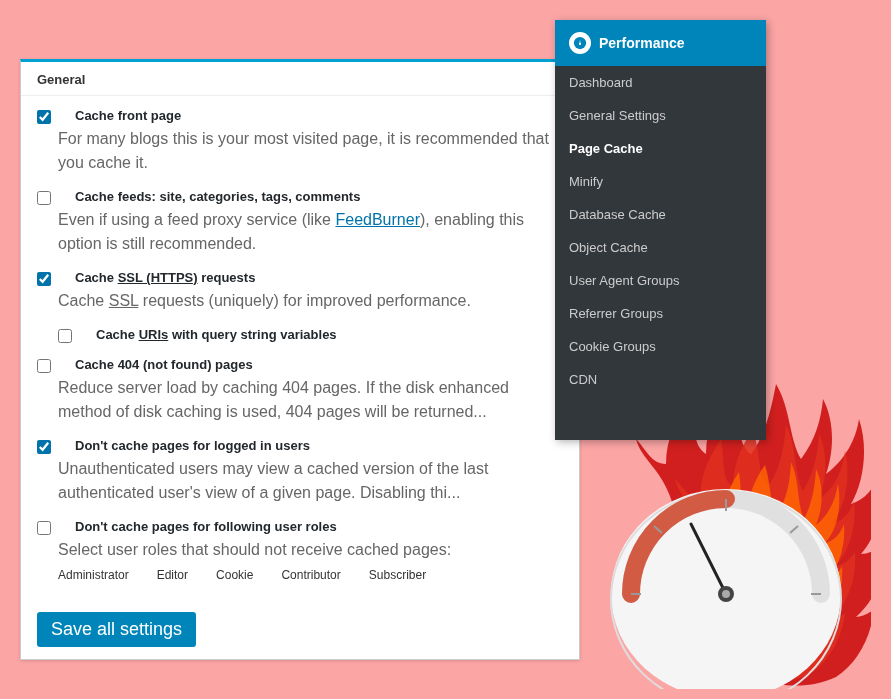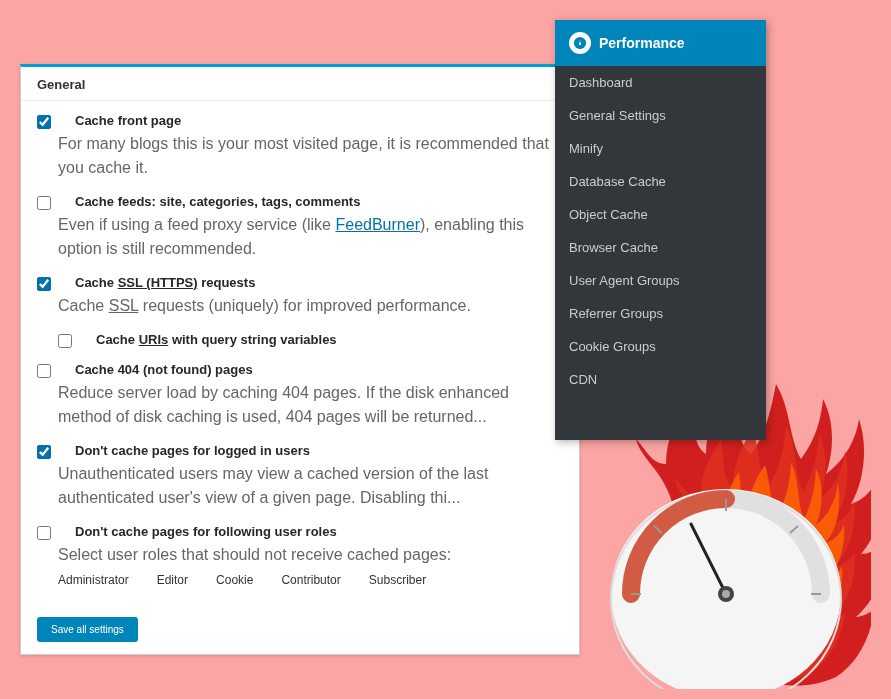--- a/index.html
+++ b/index.html
@@ -102,21 +102,21 @@
     .role-item {
       font-size: 12px;
       color: #333;
     }
 
     .save-btn {
       background: #0085ba;
       color: #fff;
       border: none;
       padding: 7px 14px;
-      font-size: 10px;
+      font-size: 18px;
       cursor: pointer;
       border-radius: 3px;
       margin-top: 16px;
       font-weight: 500;
     }
 
     
     .sidebar {
       background: #32373c;
       width: 211px;
@@ -280,24 +280,24 @@
           <circle cx="8" cy="8" r="7" fill="#0085ba"></circle>
           <path d="M8 4 L8.5 8 L8 9 L7.5 8 Z" fill="#fff"></path>
           <circle cx="8" cy="9" r="1.2" fill="#fff"></circle>
         </svg>
       </div>
       <span class="sidebar-header-title">Performance</span>
     </div>
 
     <a class="sidebar-item">Dashboard</a>
     <a class="sidebar-item">General Settings</a>
+    <a class="sidebar-item active">Page Cache</a>
     <a class="sidebar-item">Minify</a>
     <a class="sidebar-item">Database Cache</a>
     <a class="sidebar-item">Object Cache</a>
-    <a class="sidebar-item">Browser Cache</a>
     <a class="sidebar-item">User Agent Groups</a>
     <a class="sidebar-item">Referrer Groups</a>
     <a class="sidebar-item">Cookie Groups</a>
     <a class="sidebar-item">CDN</a>
   </div>
 
   <div class="graphic-area">
     <svg class="speedo-svg" viewBox="0 0 320 320">
 
       <g>

